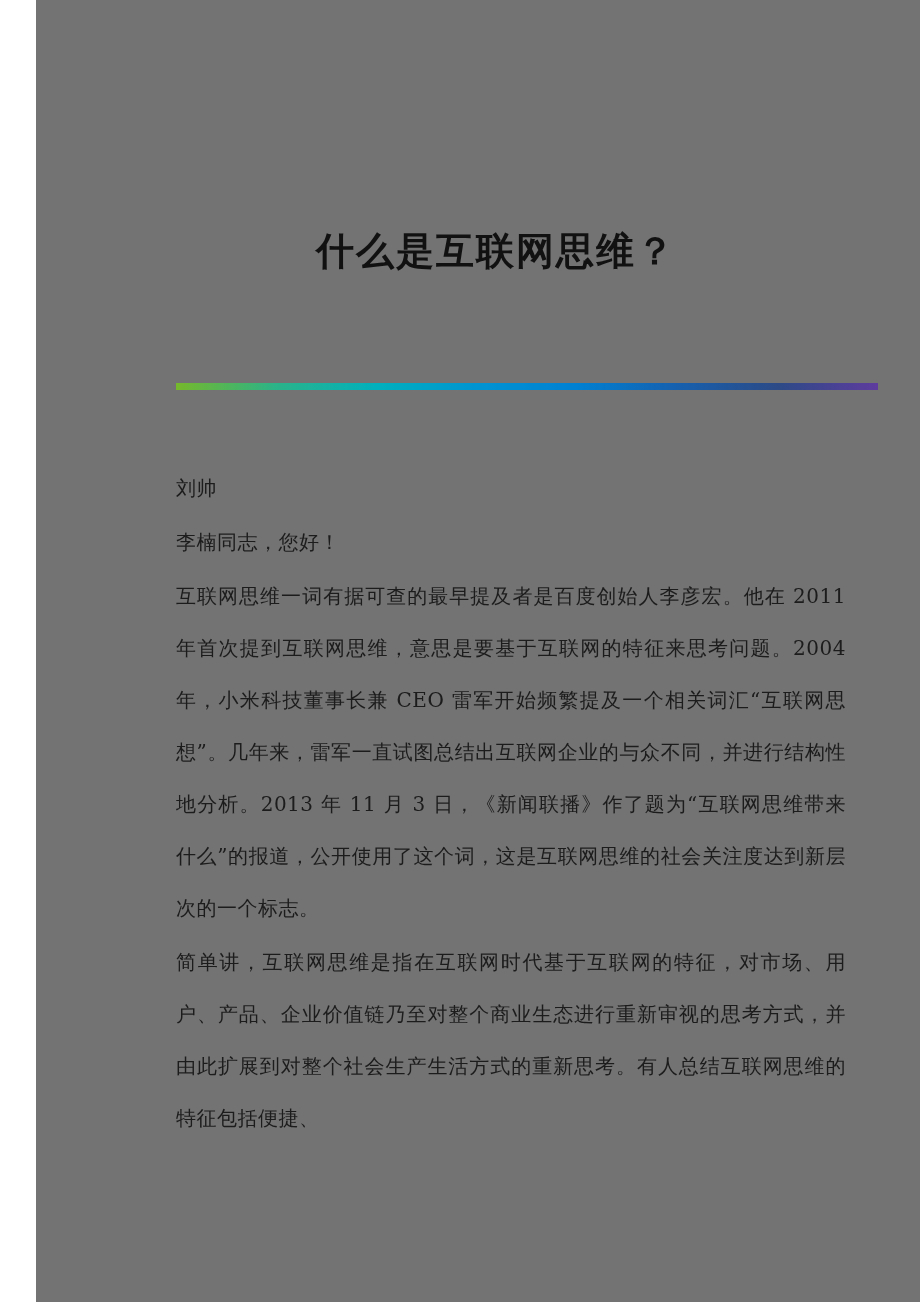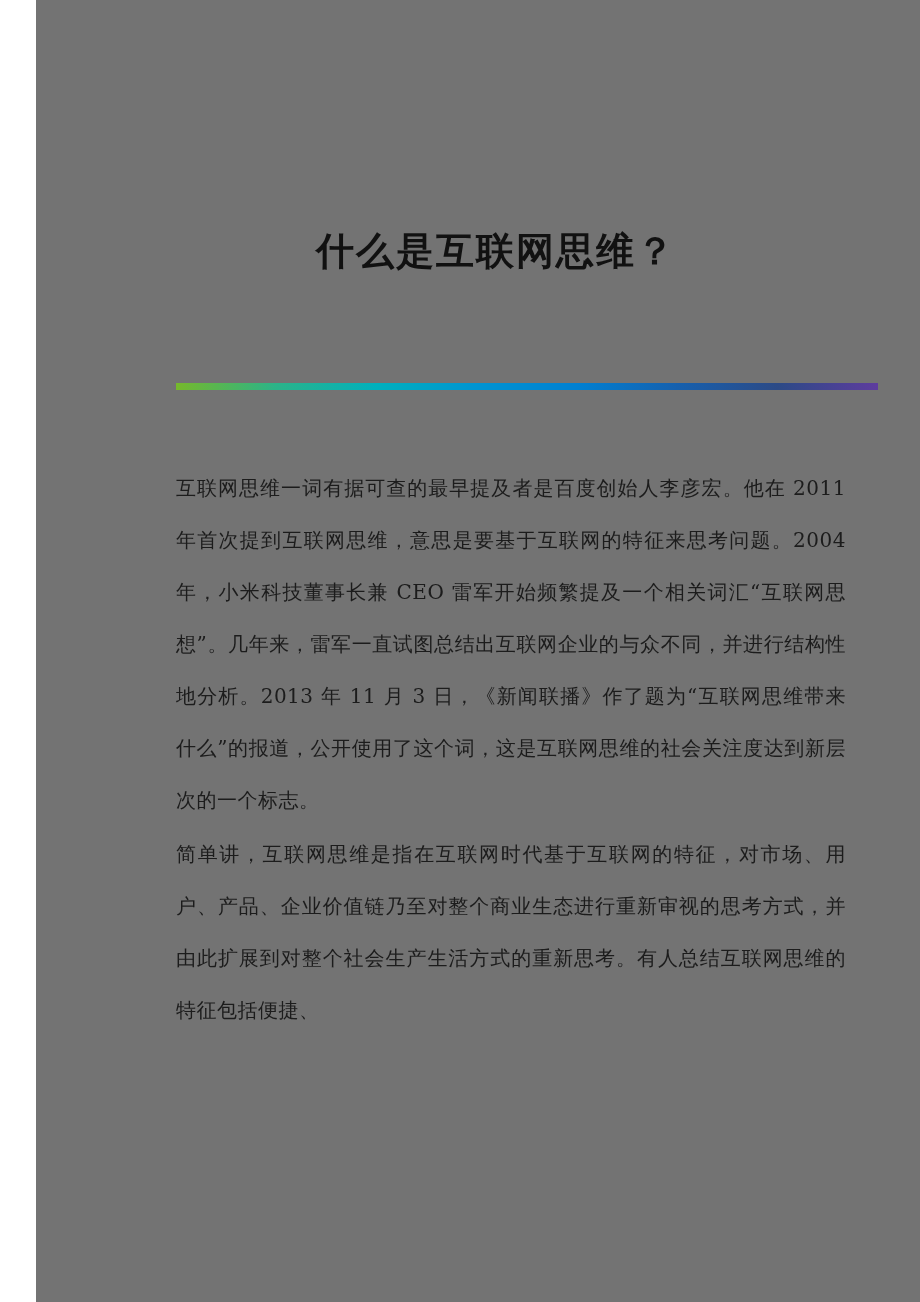--- a/index.html
+++ b/index.html
@@ -49,16 +49,18 @@
 </style>
 </head>
 <body>
 
 <div class="page">
   <h1 class="doc-title">什么是互联网思维？</h1>
 
   <div class="divider" style="background: linear-gradient(to right, rgb(118, 184, 43), rgb(43, 179, 137), rgb(0, 176, 189), rgb(0, 148, 210), rgb(0, 128, 210), rgb(22, 96, 174), rgb(44, 74, 134), rgb(94, 60, 158));"></div>
 
   <div class="content">
+    <p>刘帅</p>
+    <p>李楠同志，您好！</p>
     <p>互联网思维一词有据可查的最早提及者是百度创始人李彦宏。他在 2011 年首次提到互联网思维，意思是要基于互联网的特征来思考问题。2004 年，小米科技董事长兼 CEO 雷军开始频繁提及一个相关词汇“互联网思想”。几年来，雷军一直试图总结出互联网企业的与众不同，并进行结构性地分析。2013 年 11 月 3 日，《新闻联播》作了题为“互联网思维带来什么”的报道，公开使用了这个词，这是互联网思维的社会关注度达到新层次的一个标志。</p>
     <p>简单讲，互联网思维是指在互联网时代基于互联网的特征，对市场、用户、产品、企业价值链乃至对整个商业生态进行重新审视的思考方式，并由此扩展到对整个社会生产生活方式的重新思考。有人总结互联网思维的特征包括便捷、</p>
   </div>
 </div>
 
 </body></html>

